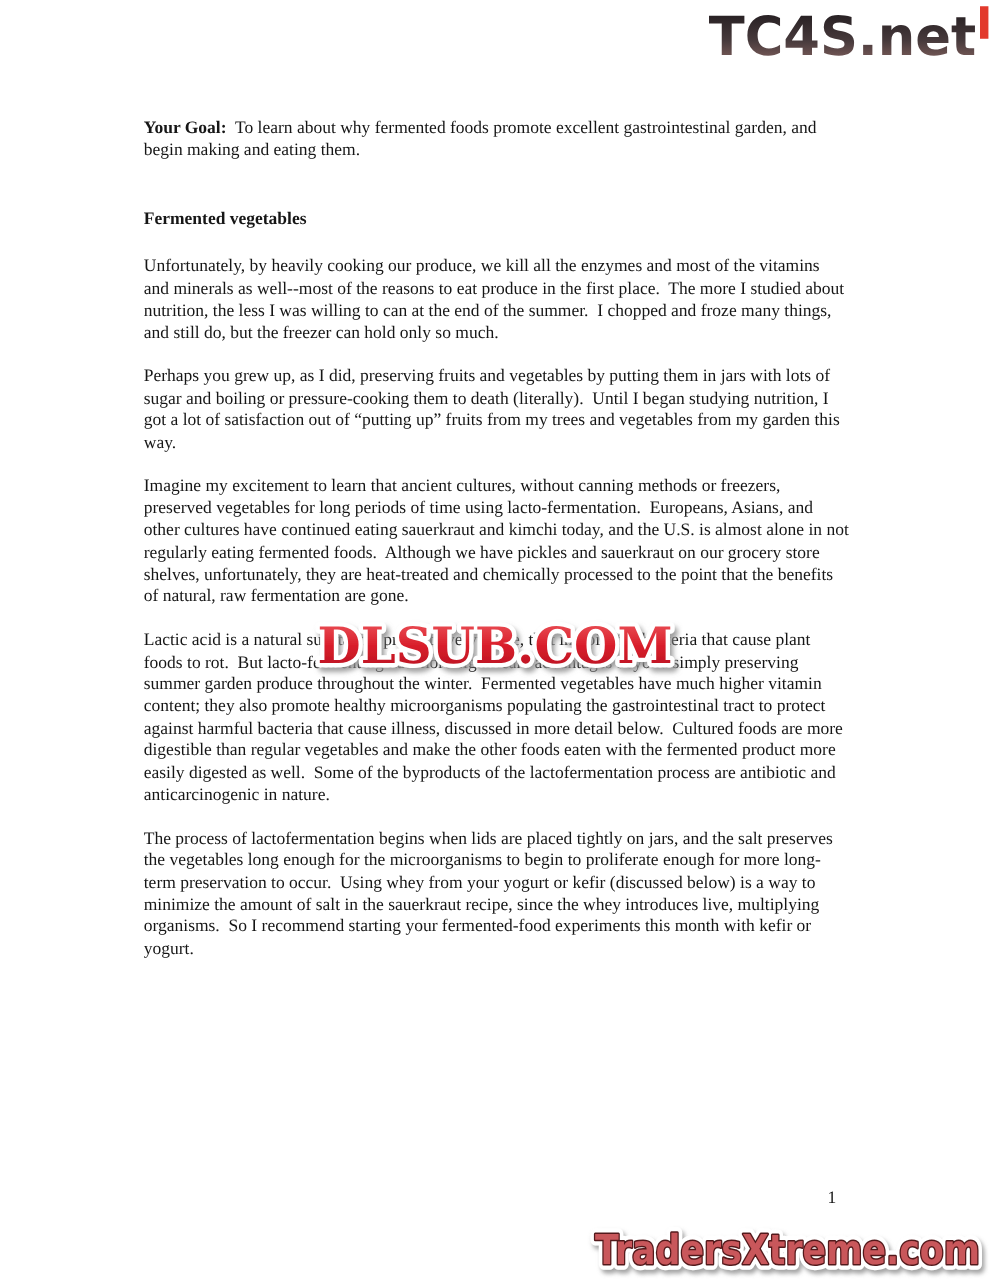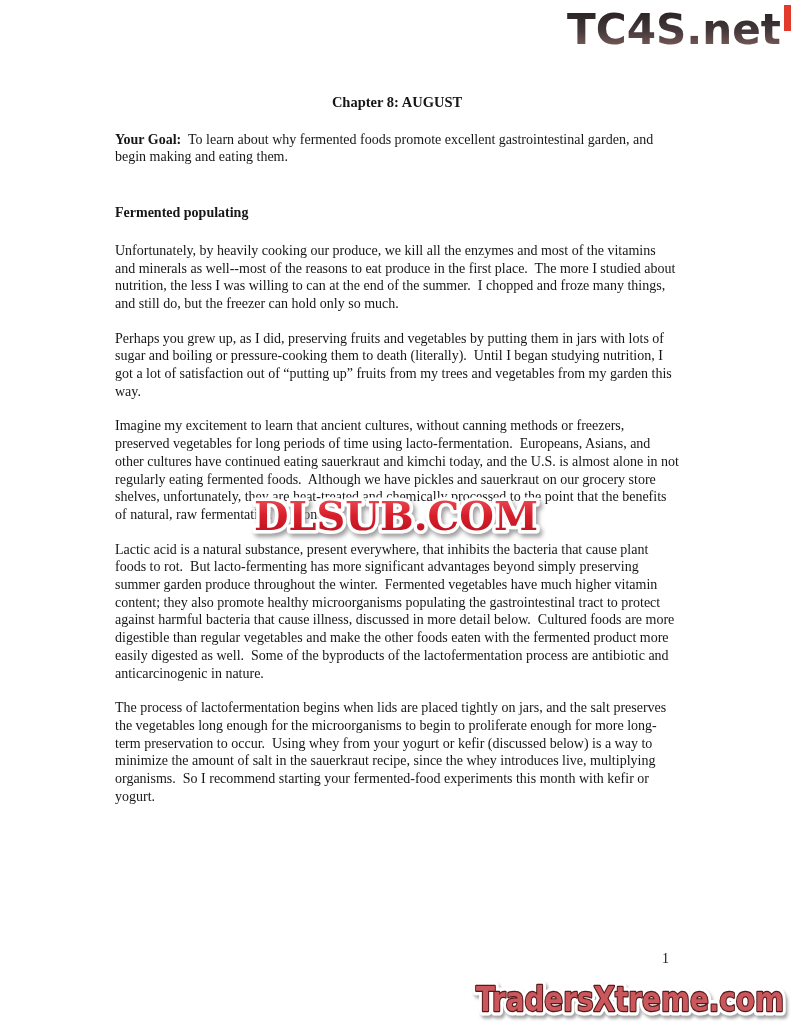--- a/index.html
+++ b/index.html
@@ -54,26 +54,25 @@
           <stop offset="0.55" stop-color="#473a3c"></stop>
           <stop offset="1" stop-color="#8f6a66"></stop>
         </linearGradient>
       </defs>
       <text x="111" y="42" text-anchor="middle" font-family="'DejaVu Sans', sans-serif" font-weight="bold" font-size="43" fill="url(#gLogo)" textLength="214" lengthAdjust="spacingAndGlyphs">TC4S.net</text>
     </svg>
   </div>
   <div class="corner-red-bar"></div>
 
   <div class="content">
-    <h1 class="chapter-title">Chapter 8: AUGUST</h1>
 
     <p class="para"><span class="lead">Your Goal:</span><span>  To learn about why fermented foods promote excellent gastrointestinal garden, and begin making and eating them.</span></p>
 
 
-    <h2 class="section-heading">Fermented populating</h2>
+    <h2 class="section-heading">Fermented vegetables</h2>
 
     <p class="para">Unfortunately, by heavily cooking our produce, we kill all the enzymes and most of the vitamins and minerals as well--most of the reasons to eat produce in the first place.  The more I studied about nutrition, the less I was willing to can at the end of the summer.  I chopped and froze many things, and still do, but the freezer can hold only so much.</p>
     <p class="para">Perhaps you grew up, as I did, preserving fruits and vegetables by putting them in jars with lots of sugar and boiling or pressure-cooking them to death (literally).  Until I began studying nutrition, I got a lot of satisfaction out of “putting up” fruits from my trees and vegetables from my garden this way.</p>
     <p class="para">Imagine my excitement to learn that ancient cultures, without canning methods or freezers, preserved vegetables for long periods of time using lacto-fermentation.  Europeans, Asians, and other cultures have continued eating sauerkraut and kimchi today, and the U.S. is almost alone in not regularly eating fermented foods.  Although we have pickles and sauerkraut on our grocery store shelves, unfortunately, they are heat-treated and chemically processed to the point that the benefits of natural, raw fermentation are gone.</p>
     <p class="para">Lactic acid is a natural substance, present everywhere, that inhibits the bacteria that cause plant foods to rot.  But lacto-fermenting has more significant advantages beyond simply preserving summer garden produce throughout the winter.  Fermented vegetables have much higher vitamin content; they also promote healthy microorganisms populating the gastrointestinal tract to protect against harmful bacteria that cause illness, discussed in more detail below.  Cultured foods are more digestible than regular vegetables and make the other foods eaten with the fermented product more easily digested as well.  Some of the byproducts of the lactofermentation process are antibiotic and anticarcinogenic in nature.</p>
     <p class="para">The process of lactofermentation begins when lids are placed tightly on jars, and the salt preserves the vegetables long enough for the microorganisms to begin to proliferate enough for more long-term preservation to occur.  Using whey from your yogurt or kefir (discussed below) is a way to minimize the amount of salt in the sauerkraut recipe, since the whey introduces live, multiplying organisms.  So I recommend starting your fermented-food experiments this month with kefir or yogurt.</p>
   </div>
 
   <div class="wm-center">
     <svg width="300" height="66" viewBox="0 0 300 66">

